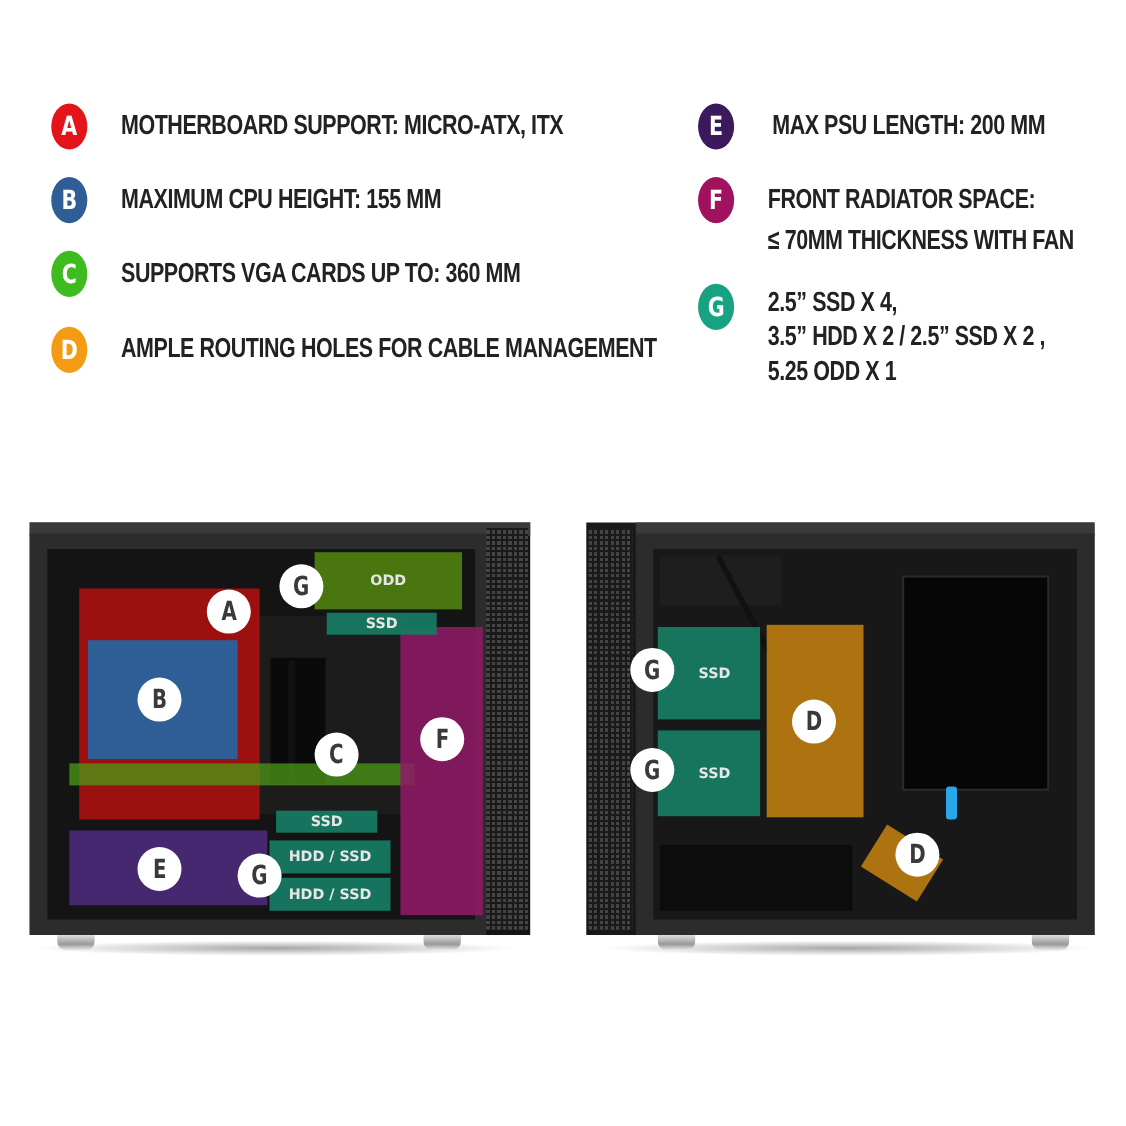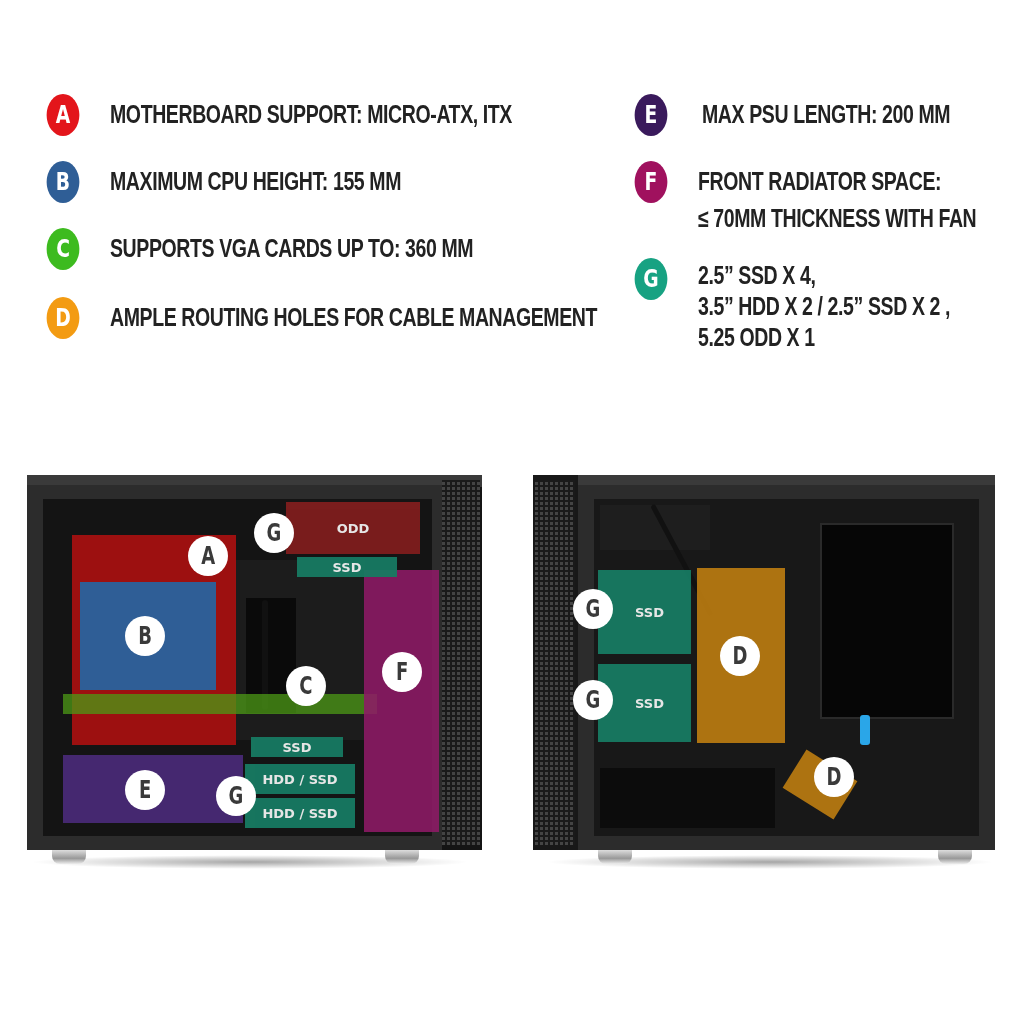--- a/index.html
+++ b/index.html
@@ -92,21 +92,21 @@
   <div class="panel-dark" style="left:235px;top:560px;width:130px;height:180px;background:#1c1c1c;"></div>
   <div class="slot" style="left:246px;top:598px;width:50px;height:115px;background:#0a0a0a;"></div>
   <div class="cable" style="left:262px;top:600px;width:6px;height:110px;"></div>
 
   <div class="ov" style="left:72px;top:535px;width:164px;height:210px;background:#b01010;opacity:.88;"></div>
   <div class="ov" style="left:80px;top:582px;width:136px;height:108px;background:#2f5e96;"></div>
   <div class="ov" style="left:63px;top:694px;width:314px;height:20px;background:#4c9a16;opacity:.75;"></div>
   <div class="ov" style="left:63px;top:755px;width:180px;height:68px;background:#4a2a7a;opacity:.9;"></div>
   <div class="ov" style="left:364px;top:570px;width:75px;height:262px;background:#8e1a66;opacity:.88;"></div>
 
-  <div class="ov label" style="left:286px;top:502px;width:134px;height:52px;background:#7f1d1d;opacity:.95;justify-content:center;">
+  <div class="ov label" style="left:286px;top:502px;width:134px;height:52px;background:#4d7c0f;opacity:.95;justify-content:center;">
       <span>ODD</span>
     </div>
   <div class="ov label" style="left:297px;top:557px;width:100px;height:20px;background:#177a62;opacity:.95;">
       <span>SSD</span>
     </div>
   <div class="ov label" style="left:251px;top:737px;width:92px;height:20px;background:#177a62;opacity:.95;">
       <span>SSD</span>
     </div>
   <div class="ov label" style="left:245px;top:764px;width:110px;height:30px;background:#177a62;opacity:.95;">
       <span>HDD / SSD</span>

